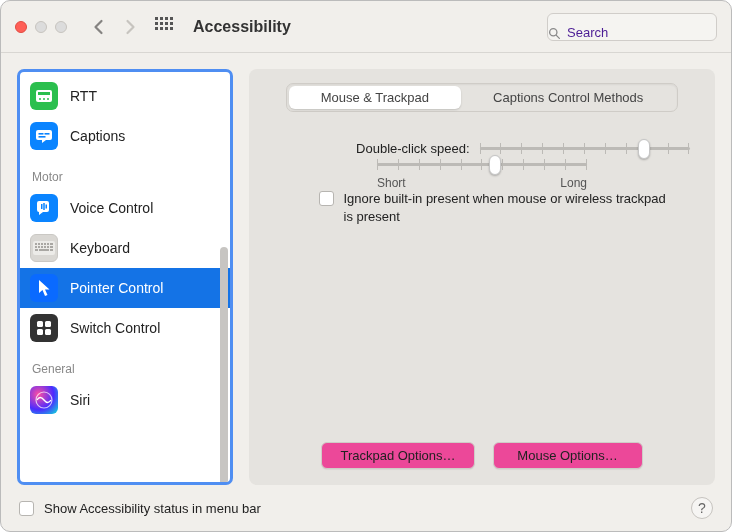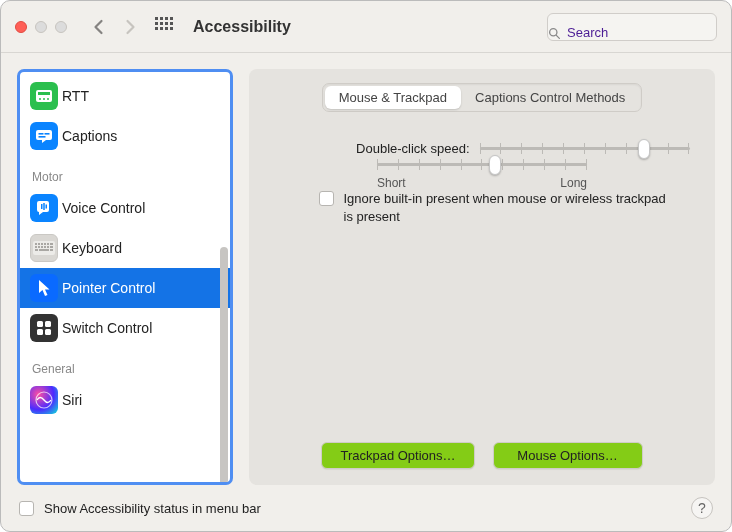--- a/index.html
+++ b/index.html
@@ -62,21 +62,21 @@
     border-radius: 7px;
     background:#fff;
     position:relative;
     overflow:hidden;
   }
   .list { position:absolute; inset:0; overflow:hidden; padding-top:4px;}
   .cat {
     font-size:12px; color:#888; padding: 14px 12px 4px 12px; font-weight:500;
   }
   .item {
-    display:flex; align-items:center; gap:4px;
+    display:flex; align-items:center; gap:12px;
     padding: 6px 10px; height:40px; font-size:14px;
   }
   .item.selected { background:#1473e6; color:#fff; }
   .ico {
     width:28px; height:28px; border-radius:6px;
     display:flex; align-items:center; justify-content:center;
     flex-shrink:0;
   }
   .scrollbar {
     position:absolute; right:2px; top:175px; width:8px; height:240px;
@@ -94,21 +94,21 @@
   .tabs {
     align-self:center;
     display:flex;
     background:#e5e3df;
     border-radius:7px;
     padding:2px;
     border:1px solid #cfccc7;
     box-shadow: inset 0 1px 2px rgba(0,0,0,.06);
   }
   .tab {
-    padding:4px 14px; font-size:13px; border-radius:6px;
+    padding:4px 32px; font-size:13px; border-radius:6px;
     color:#444;
   }
   .tab.active {
     background:#fff; box-shadow:0 1px 2px rgba(0,0,0,.15);
   }
 
   .rows { margin-top:28px; display:flex; flex-direction:column; align-items:center;}
   .row { display:flex; align-items:flex-start; gap:10px;}
   .row .label-col { width:195px; text-align:right; padding-top:1px;}
   .slider-col { flex:1; display:flex; flex-direction:column; }
@@ -131,21 +131,21 @@
   }
   .checkbox.checked { background:#0a7aff; border-color:#0a7aff;}
   .checkbox.checked svg { width:11px; height:11px; }
   .check-text { font-size:13px; line-height:1.35; }
 
   .buttons {
     margin-top:auto;
     display:flex; justify-content:center; gap:18px; padding-top:20px;
   }
   .btn {
-    background:#84cc16; border:1px solid #cfccc7; border-radius:6px;
+    background:#ec4899; border:1px solid #cfccc7; border-radius:6px;
     padding:5px 18px; font-size:13px; box-shadow:0 1px 1px rgba(0,0,0,.06);
     min-width:150px; text-align:center;
   }
 
   .footer {
     height:46px; display:flex; align-items:center; padding:0 18px; gap:10px;
   }
   .help {
     width:22px; height:22px; border:1px solid #c6c3bf; border-radius:50%;
     display:flex; align-items:center; justify-content:center;

